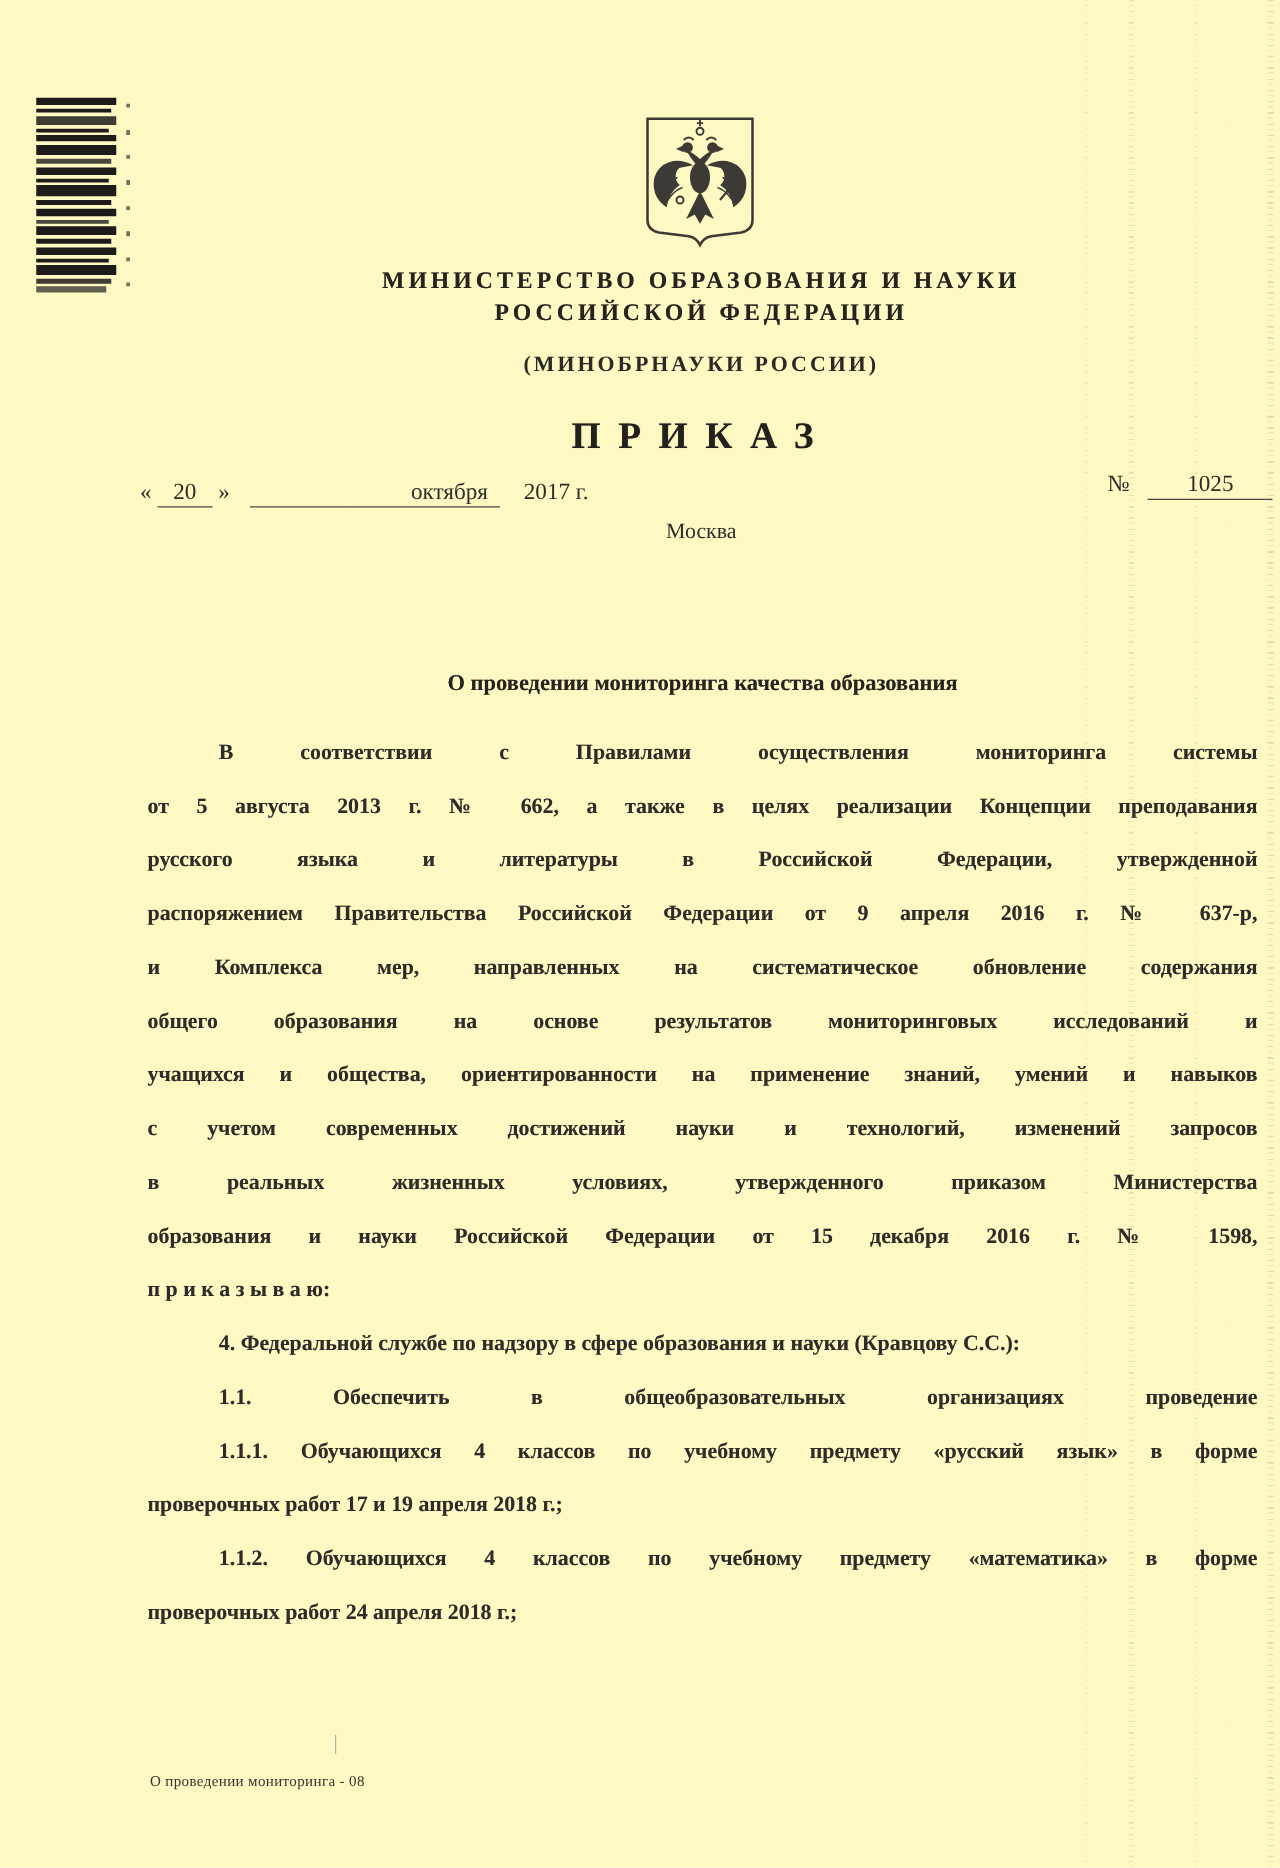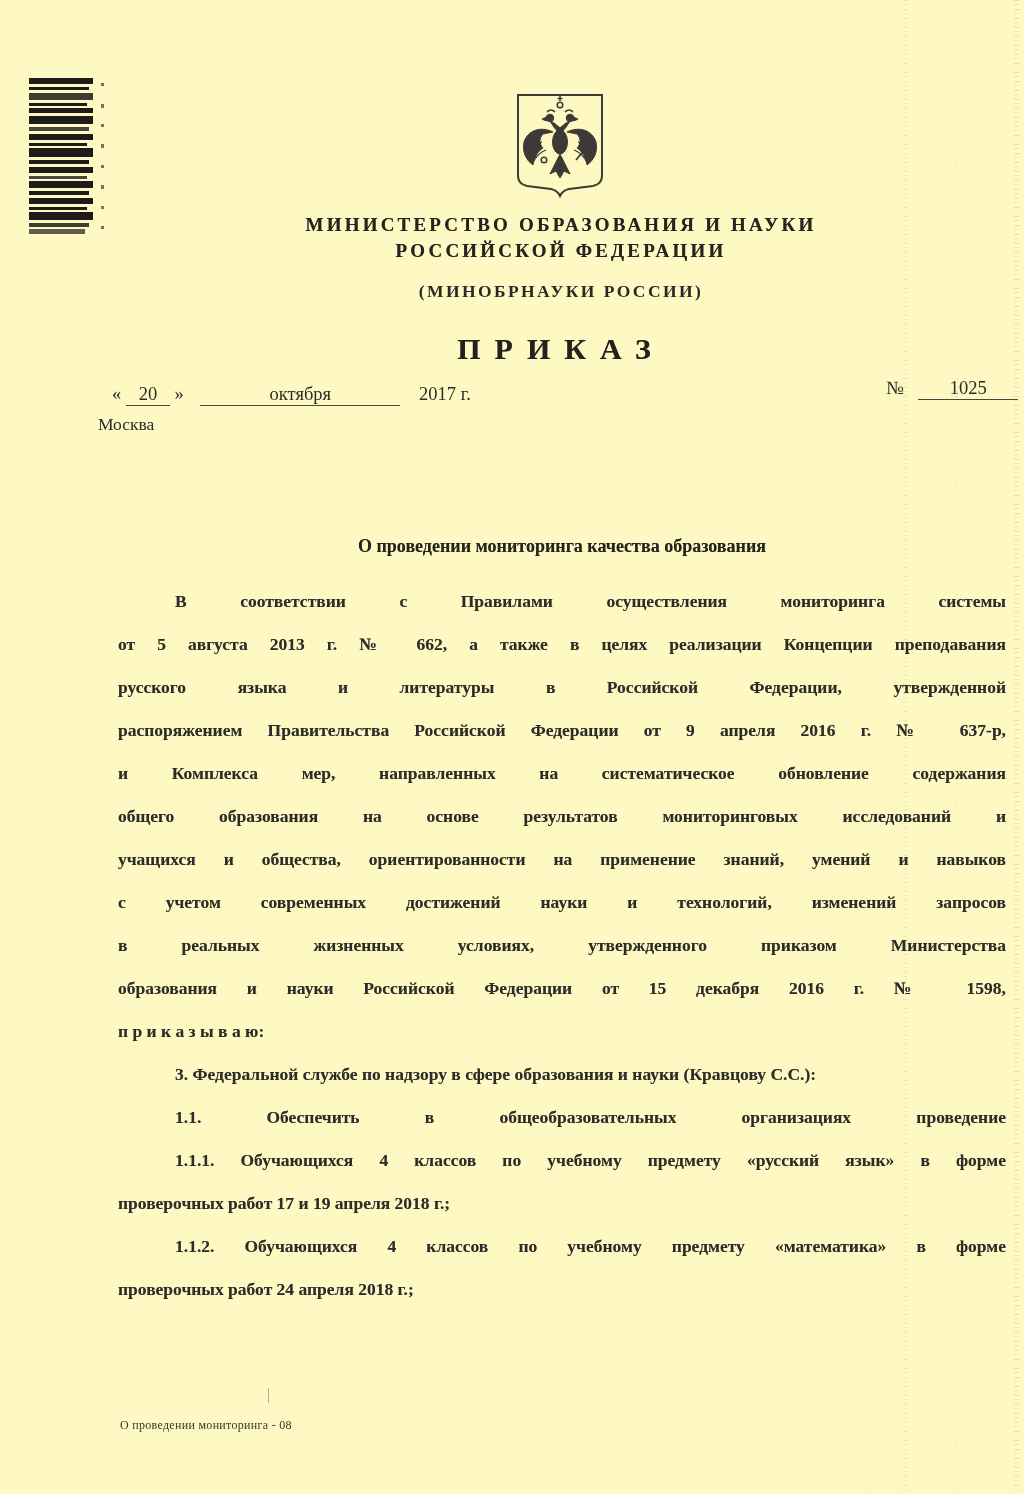--- a/index.html
+++ b/index.html
@@ -33,24 +33,24 @@
   .ministry-line { font-size: 19px; font-weight: bold; letter-spacing: 3.2px;
     line-height: 26px; color: #26241f; text-shadow: 0 0 .5px rgba(40,38,34,.55); }
   .ministry-short { margin-top: 17px; font-size: 17.5px; font-weight: bold;
     letter-spacing: 2.4px; color: #2b2925; }
   .doc-type { margin-top: 30px; font-size: 30px; font-weight: bold;
     letter-spacing: 14px; color: #23211d; text-shadow: 0 0 .6px rgba(35,33,29,.5); }
   
   .date-line { position: absolute; left: 112px; top: 384px; font-size: 18.5px; white-space: nowrap; }
   .u { display: inline-block; border-bottom: 1.5px solid #4a4743; text-align: center; }
   .u-day { min-width: 44px; padding: 0 6px; }
-  .u-month { min-width: 200px; padding: 0 10px; margin-left: 12px; margin-right: 14px; }
+  .u-month { min-width: 200px; padding: 0 10px; margin-left: 12px; margin-right: 14px; text-align: right; }
   .num-line { position: absolute; left: 886px; top: 378px; font-size: 18.5px; white-space: nowrap; }
   .u-num { min-width: 100px; padding: 0 10px; margin-left: 10px; }
-  .city { position: absolute; left: 98px; top: 414px; width: 926px; font-size: 17.5px; }
+  .city { position: absolute; left: 98px; top: 414px; width: 926px; text-align: center; font-size: 17.5px; }
   
   .subject { position: absolute; left: 118px; top: 536px; width: 888px; text-align: center;
     font-size: 18px; font-weight: bold; color: #26241f;
     text-shadow: 0 0 .5px rgba(40,38,34,.5); }
   
   .body-text { position: absolute; left: 118px; top: 580px; width: 888px;
     font-size: 17.5px; color: #2e2c29; text-shadow: 0 0 .45px rgba(46,44,41,.4); font-weight: bold; }
   .body-text .line { line-height: 43px; height: 43px; overflow: hidden; white-space: nowrap; }
   .body-text .line.just { white-space: normal; text-align: justify; text-align-last: justify; }
   .body-text .line.ind { text-indent: 57px; }
@@ -154,21 +154,21 @@
       <div class="line just">от 5 августа 2013 г. № 662, а также в целях реализации Концепции преподавания</div>
       <div class="line just">русского языка и литературы в Российской Федерации, утвержденной</div>
       <div class="line just">распоряжением Правительства Российской Федерации от 9 апреля 2016 г. № 637-р,</div>
       <div class="line just">и Комплекса мер, направленных на систематическое обновление содержания</div>
       <div class="line just">общего образования на основе результатов мониторинговых исследований и</div>
       <div class="line just">учащихся и общества, ориентированности на применение знаний, умений и навыков</div>
       <div class="line just">с учетом современных достижений науки и технологий, изменений запросов</div>
       <div class="line just">в реальных жизненных условиях, утвержденного приказом Министерства</div>
       <div class="line just">образования и науки Российской Федерации от 15 декабря 2016 г. № 1598,</div>
       <div class="line">п р и к а з ы в а ю:</div>
-      <div class="line ind">3. Федеральной службе по надзору в сфере образования и науки (Кравцову С.С.):</div>
+      <div class="line ind">4. Федеральной службе по надзору в сфере образования и науки (Кравцову С.С.):</div>
       <div class="line just ind">1.1. Обеспечить в общеобразовательных организациях проведение</div>
       <div class="line just ind">1.1.1. Обучающихся 4 классов по учебному предмету «русский язык» в форме</div>
       <div class="line">проверочных работ 17 и 19 апреля 2018 г.;</div>
       <div class="line just ind">1.1.2. Обучающихся 4 классов по учебному предмету «математика» в форме</div>
       <div class="line">проверочных работ 24 апреля 2018 г.;</div>
     </div>
 
   <div class="footer-note">О проведении мониторинга - 08</div>
 
   <div class="artifact-tick"></div>

